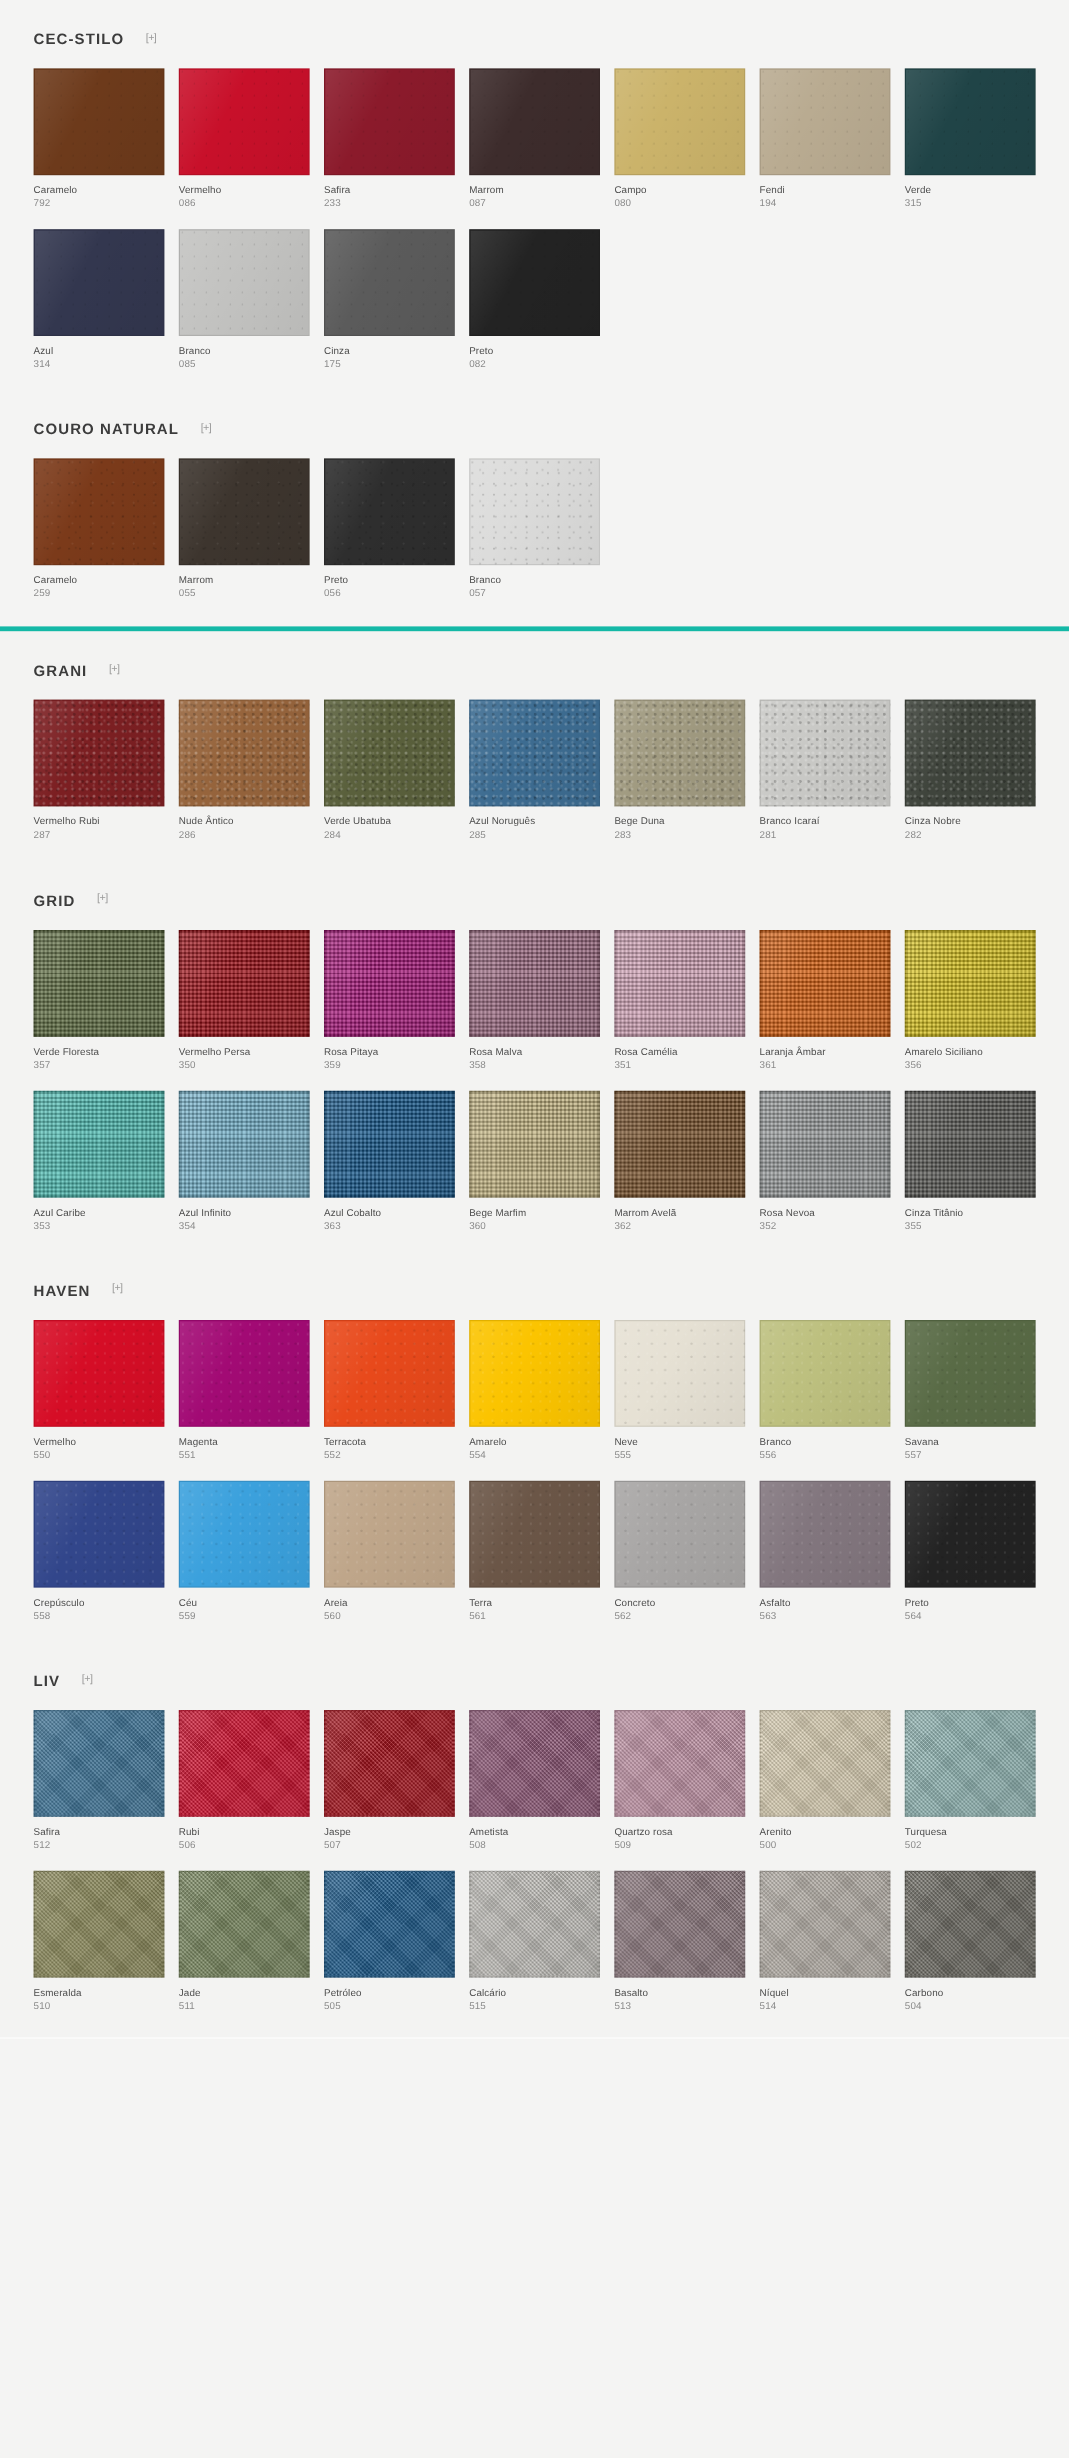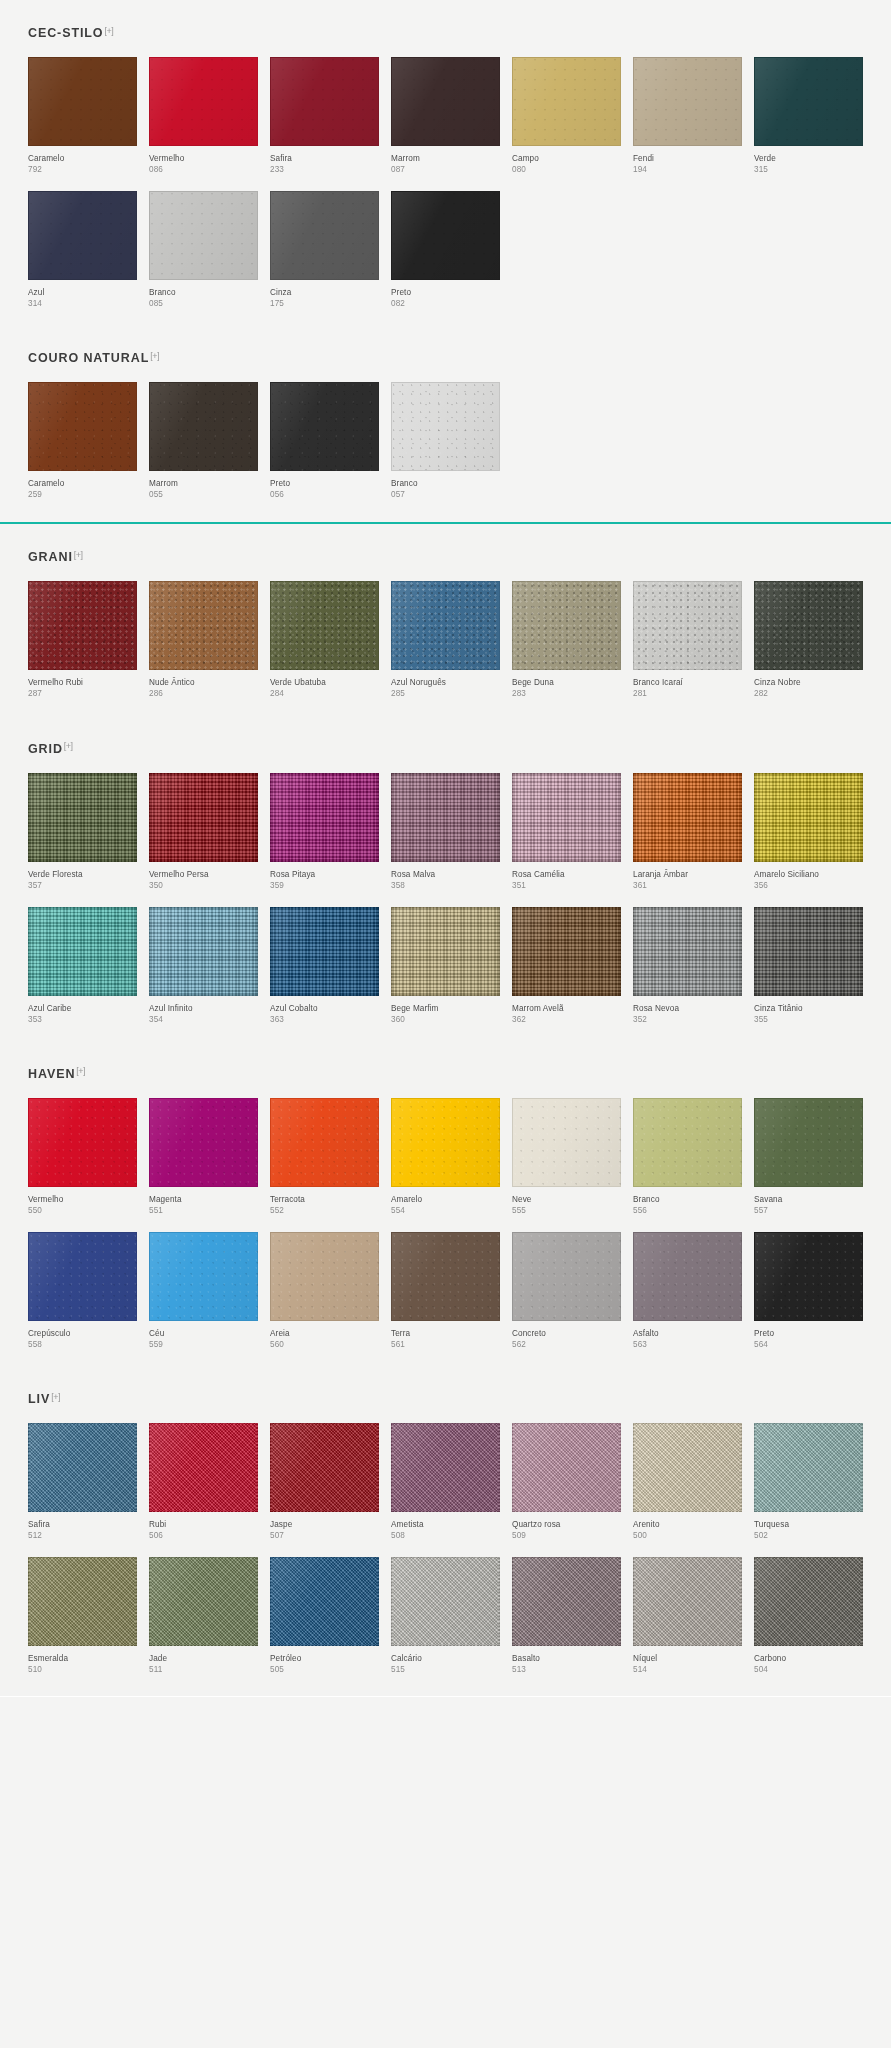--- a/index.html
+++ b/index.html
@@ -8,29 +8,29 @@
     width: 891px;
     background: #f4f4f3;
     font-family: "Liberation Sans", sans-serif;
     -webkit-font-smoothing: antialiased;
   }
   .page { width: 891px; position: relative; }
 
   .band { background: #f4f4f3; padding: 0 0 6px 0; }
   .band.band-2 {
     background: #f3f3f2;
-    border-top: 2px solid #14b8a6;
+    border-top: 4px solid #14b8a6;
     box-shadow: 0 -1px 0 #ffffff inset;
   }
 
   .section { padding: 0 28px; }
   .section-head {
     display: flex;
     align-items: center;
-    gap: 1px;
+    gap: 18px;
     padding: 26px 0 17px 0;
   }
   .section-title {
     font-size: 12.5px;
     letter-spacing: 0.9px;
     color: #3c3c3c;
     font-weight: bold;
     text-transform: uppercase;
   }
   .expand-icon {

